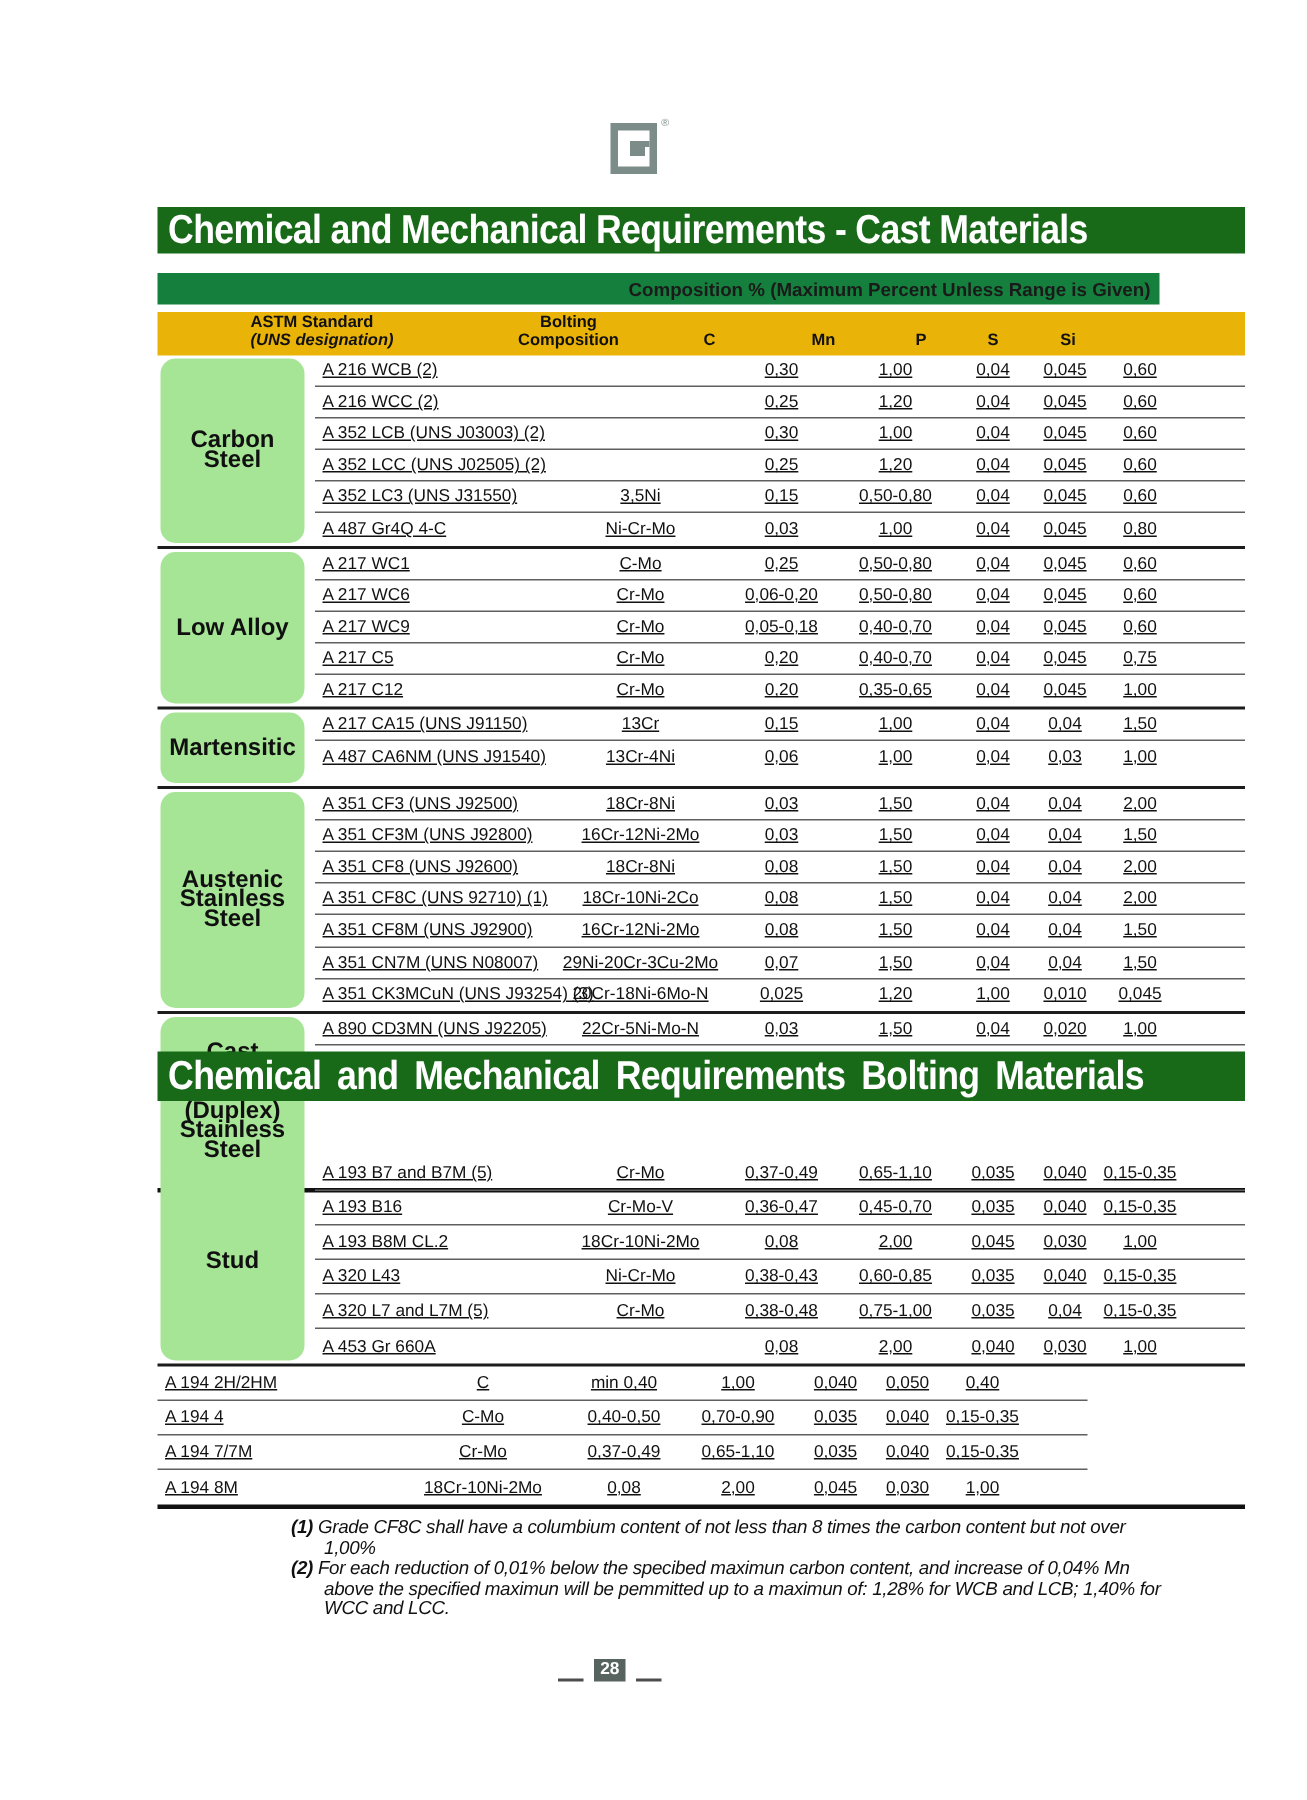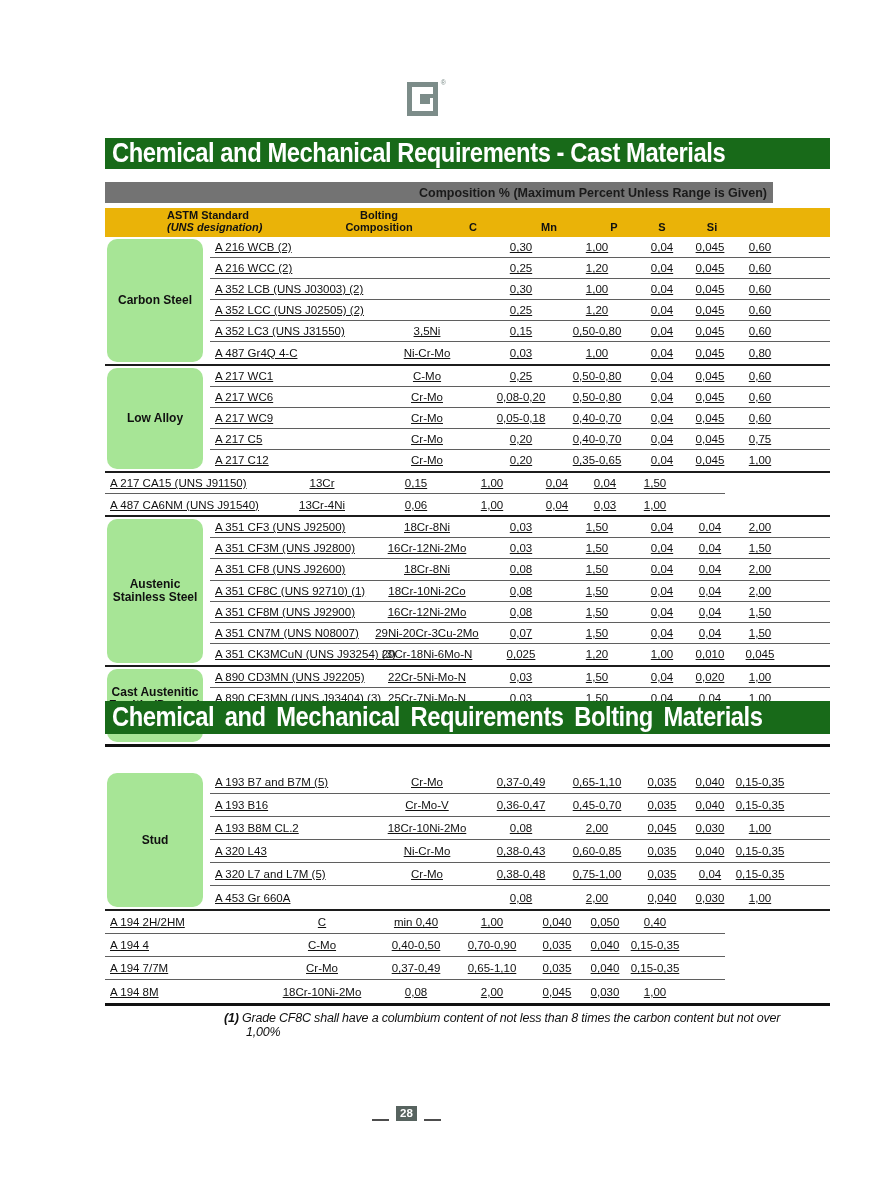--- a/index.html
+++ b/index.html
@@ -25,21 +25,21 @@
   #bar1 { top:138px; height:31px; }
   #bar2 { top:701px; height:33px; }
   .title-bar .t {
     color:#fff; font-weight:bold; font-size:27px; letter-spacing:-0.5px;
     transform:scaleX(0.88); transform-origin:left center; white-space:nowrap; padding-left:8px;
   }
   #bar2 .t { word-spacing:5px; }
 
   
   #graybar {
-    position:absolute; left:105px; top:182px; width:668px; height:21px; background:#737373;
+    position:absolute; left:105px; top:182px; width:668px; height:21px; background:#15803d;
     display:flex; align-items:center; justify-content:flex-end;
     font-weight:bold; font-size:12.5px; color:#1a1a1a; padding-right:6px;
   }
 
   
   .tablewrap { position:absolute; left:105px; width:725px; }
   #table1 { top:208px; }
   #table2 { top:771px; }
 
   
@@ -57,32 +57,32 @@
   .thead .h-el { text-align:center; }
 
   
   .tgroup { display:flex; width:725px; }
   .tgroup + .tgroup { border-top:2px solid #1c1c1c; }
   .groups { border-bottom:3px solid #111; }
   .glabel-col { width:105px; flex:0 0 105px; display:flex; padding:2px 7px 2px 2px; }
   .glabel {
     flex:1; background:#a7e596; border-radius:10px;
     display:flex; align-items:center; justify-content:center; text-align:center;
-    font-weight:bold; font-size:12px; line-height:13px; color:#101010; padding:17px 2px;
+    font-weight:bold; font-size:16px; line-height:13px; color:#101010; padding:17px 2px;
   }
   .trows { flex:1; display:flex; flex-direction:column;text-decoration:underline; }
   .trow { width:620px; align-items:center; }
   .table-cast .trow { height:21.1px; }
   .table-bolt .trow { height:23px; }
   .trow:not(:last-child) { border-bottom:1px solid #5f5f5f; }
   .trow .c { font-size:11.5px; color:#111; text-align:center; white-space:nowrap; }
   .trow .c-astm { text-align:left; padding-left:5px; }
 
   
-  #footnotes { position:absolute; left:224px; top:1012px; width:585px; font-style:italic; font-size:12.5px; line-height:13.5px; color:#111; letter-spacing:-0.2px; }
+  #footnotes { position:absolute; left:194px; top:1012px; width:585px; font-style:italic; font-size:12.5px; line-height:13.5px; color:#111; letter-spacing:-0.2px; }
   .fnote { padding-left:22px; text-indent:-22px; }
   .fnote .fnum { font-weight:bold; }
 
   
   #footer { position:absolute; left:0; top:1106px; width:813px; display:flex; align-items:flex-end; justify-content:center; gap:7px; }
   .dash { width:17px; height:2px; background:#4d4d4d; }
   #page-badge { background:#57635f; color:#fff; font-weight:bold; font-size:11.5px; padding:1px 4px; line-height:13px; }
 </style>
 </head>
 <body>
@@ -192,21 +192,21 @@
               <div class="c">C-Mo</div>
               <div class="c">0,25</div>
               <div class="c">0,50-0,80</div>
               <div class="c">0,04</div>
               <div class="c">0,045</div>
               <div class="c">0,60</div>
             </div>
             <div class="trow dgrid">
               <div class="c c-astm">A 217 WC6</div>
               <div class="c">Cr-Mo</div>
-              <div class="c">0,08-0,20</div>
+              <div class="c">0,06-0,20</div>
               <div class="c">0,50-0,80</div>
               <div class="c">0,04</div>
               <div class="c">0,045</div>
               <div class="c">0,60</div>
             </div>
             <div class="trow dgrid">
               <div class="c c-astm">A 217 WC9</div>
               <div class="c">Cr-Mo</div>
               <div class="c">0,05-0,18</div>
               <div class="c">0,40-0,70</div>
@@ -228,20 +228,23 @@
               <div class="c">Cr-Mo</div>
               <div class="c">0,20</div>
               <div class="c">0,35-0,65</div>
               <div class="c">0,04</div>
               <div class="c">0,045</div>
               <div class="c">1,00</div>
             </div>
           </div>
         </div>
         <div class="tgroup">
+          <div class="glabel-col">
+            <div class="glabel">Martensitic</div>
+          </div>
           <div class="trows">
             <div class="trow dgrid">
               <div class="c c-astm">A 217 CA15 (UNS J91150)</div>
               <div class="c">13Cr</div>
               <div class="c">0,15</div>
               <div class="c">1,00</div>
               <div class="c">0,04</div>
               <div class="c">0,04</div>
               <div class="c">1,50</div>
             </div>
@@ -468,20 +471,21 @@
               <div class="c">0,030</div>
               <div class="c">1,00</div>
             </div>
           </div>
         </div>
       </div>
   </div>
 
   <div id="footnotes">
       <div class="fnote"><span class="fnum">(1) </span><span>Grade CF8C shall have a columbium content of not less than 8 times the carbon content but not over 1,00%</span></div>
+      <div class="fnote"><span class="fnum">(2) </span><span>For each reduction of 0,01% below the specibed maximun carbon content, and increase of 0,04% Mn above the specified maximun will be pemmitted up to a maximun of: 1,28% for WCB and LCB; 1,40% for WCC and LCC.</span></div>
     </div>
 
   <div id="footer">
     <div class="dash"></div>
     <div id="page-badge">28</div>
     <div class="dash"></div>
   </div>
 
 </div>
 

